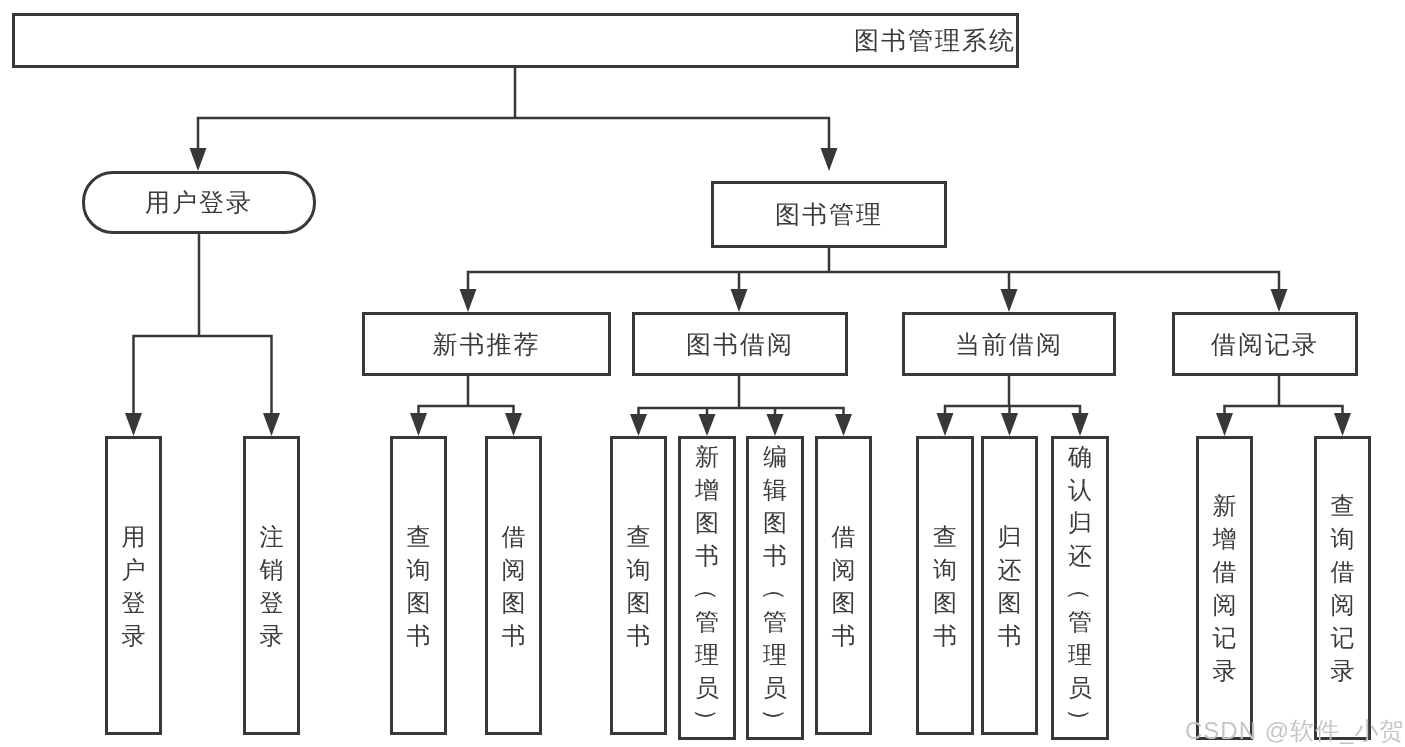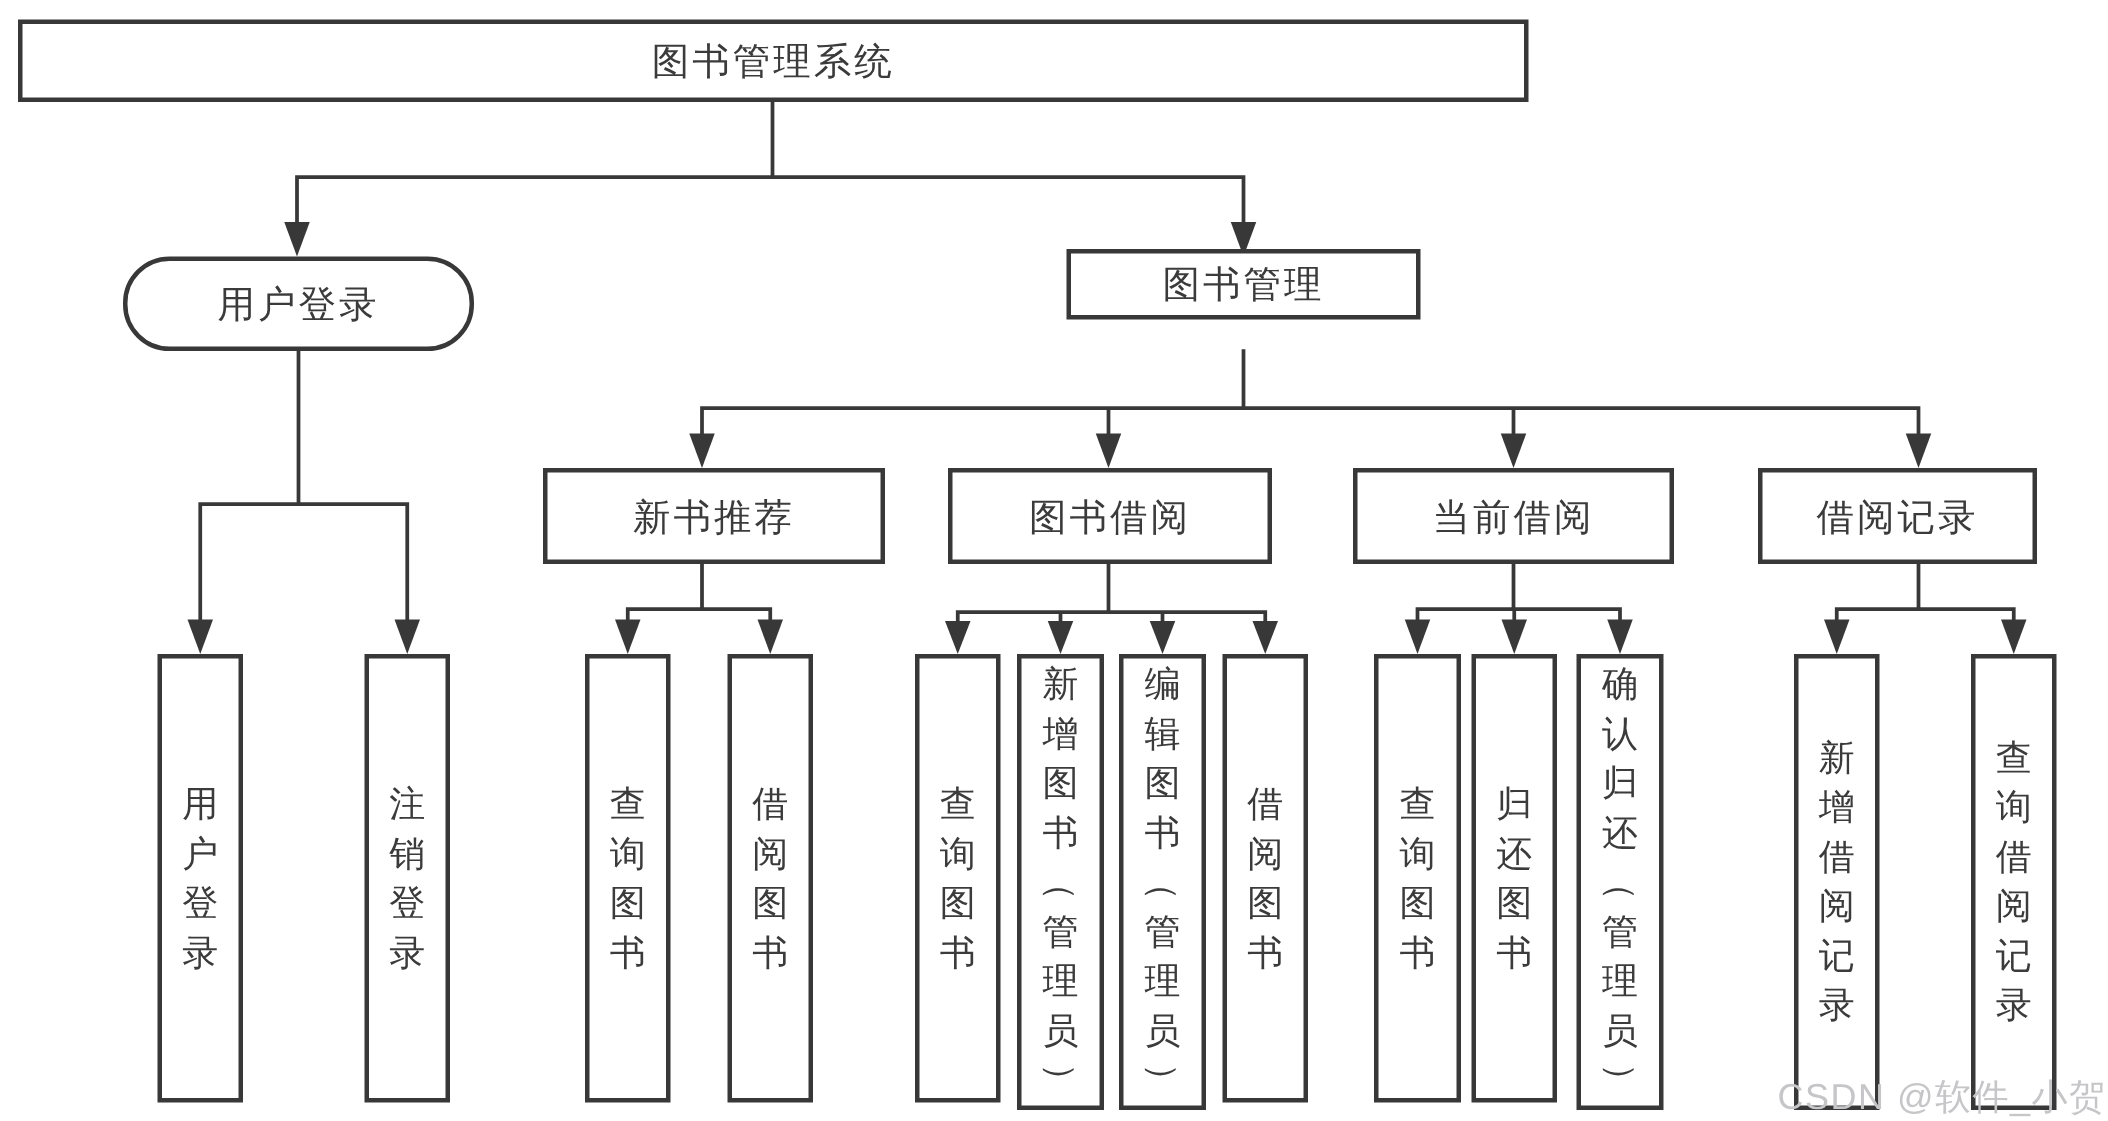--- a/index.html
+++ b/index.html
@@ -60,32 +60,32 @@
     <path d="M1009 376 V406 M945 406 H1080 M945 406 V414 M1009.5 406 V414 M1080 406 V414"></path>
     <polygon points="936.5,413 953.5,413 945,436"></polygon>
     <polygon points="1001,413 1018,413 1009.5,436"></polygon>
     <polygon points="1071.5,413 1088.5,413 1080,436"></polygon>
 
     <path d="M1279 376 V406 M1224.5 406 H1342.5 M1224.5 406 V414 M1342.5 406 V414"></path>
     <polygon points="1216,413 1233,413 1224.5,436"></polygon>
     <polygon points="1334,413 1351,413 1342.5,436"></polygon>
   </svg>
 
-  <div class="node h-node" style="left:12px; top:13px; width:1007px; height:55px;">
+  <div class="node h-node" style="left:12px; top:13px; width:1007px; height:55px;justify-content:flex-end;">
     <span>图书管理系统</span>
   </div>
 
   <div class="node h-node" style="left:82px; top:171px; width:234px; height:63px;border-radius:31px;">
     <span>用户登录</span>
   </div>
-  <div class="node h-node" style="left:711px; top:166px; width:236px; height:47px;font-family:Liberation Serif, serif;">
+  <div class="node h-node" style="left:711px; top:181px; width:236px; height:67px;font-family:Liberation Serif, serif;">
     <span>图书管理</span>
   </div>
 
-  <div class="node h-node" style="left:362px; top:312px; width:228px; height:64px;">
+  <div class="node h-node" style="left:362px; top:312px; width:249px; height:64px;">
     <span>新书推荐</span>
   </div>
   <div class="node h-node" style="left:632px; top:312px; width:216px; height:64px;">
     <span>图书借阅</span>
   </div>
   <div class="node h-node" style="left:902px; top:312px; width:214px; height:64px;justify-content:center;">
     <span>当前借阅</span>
   </div>
   <div class="node h-node" style="left:1172px; top:312px; width:186px; height:64px;">
     <span>借阅记录</span>

